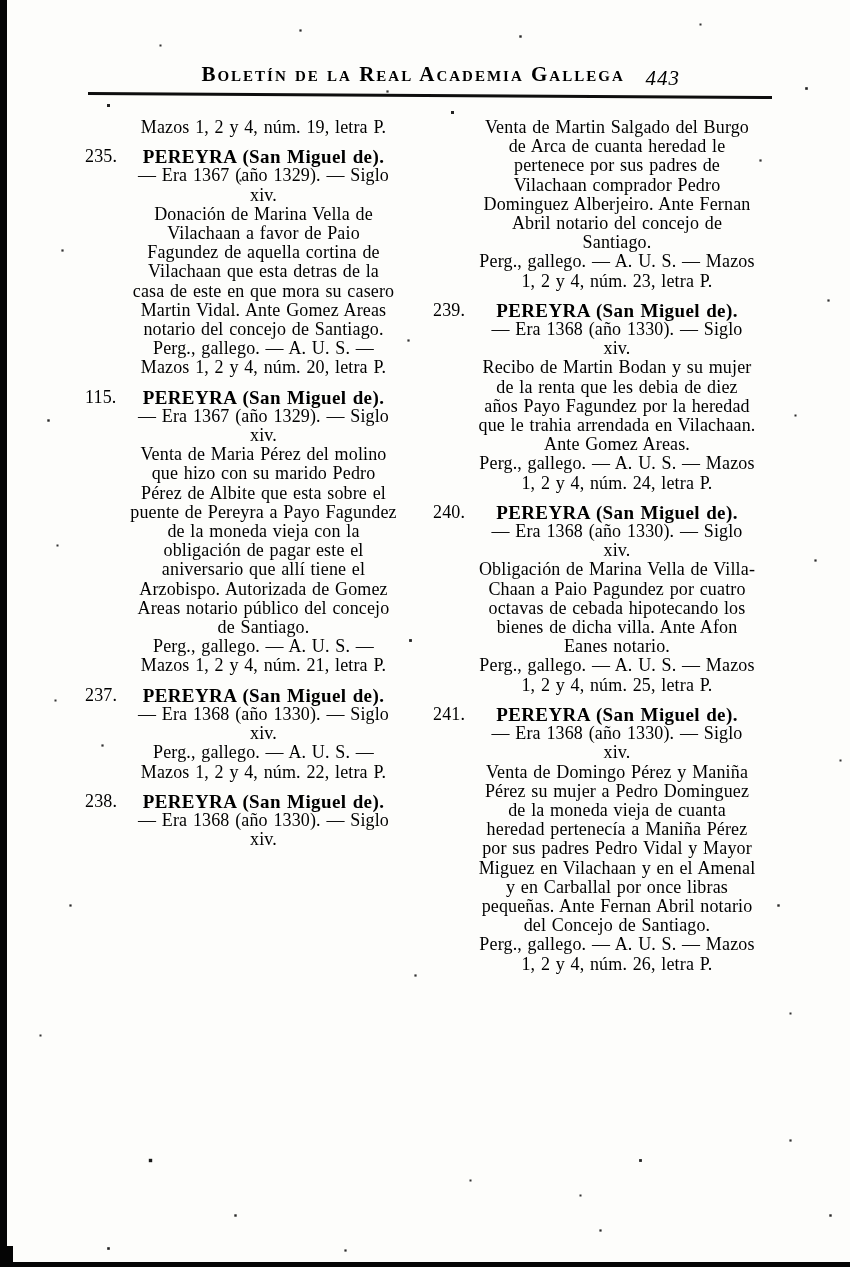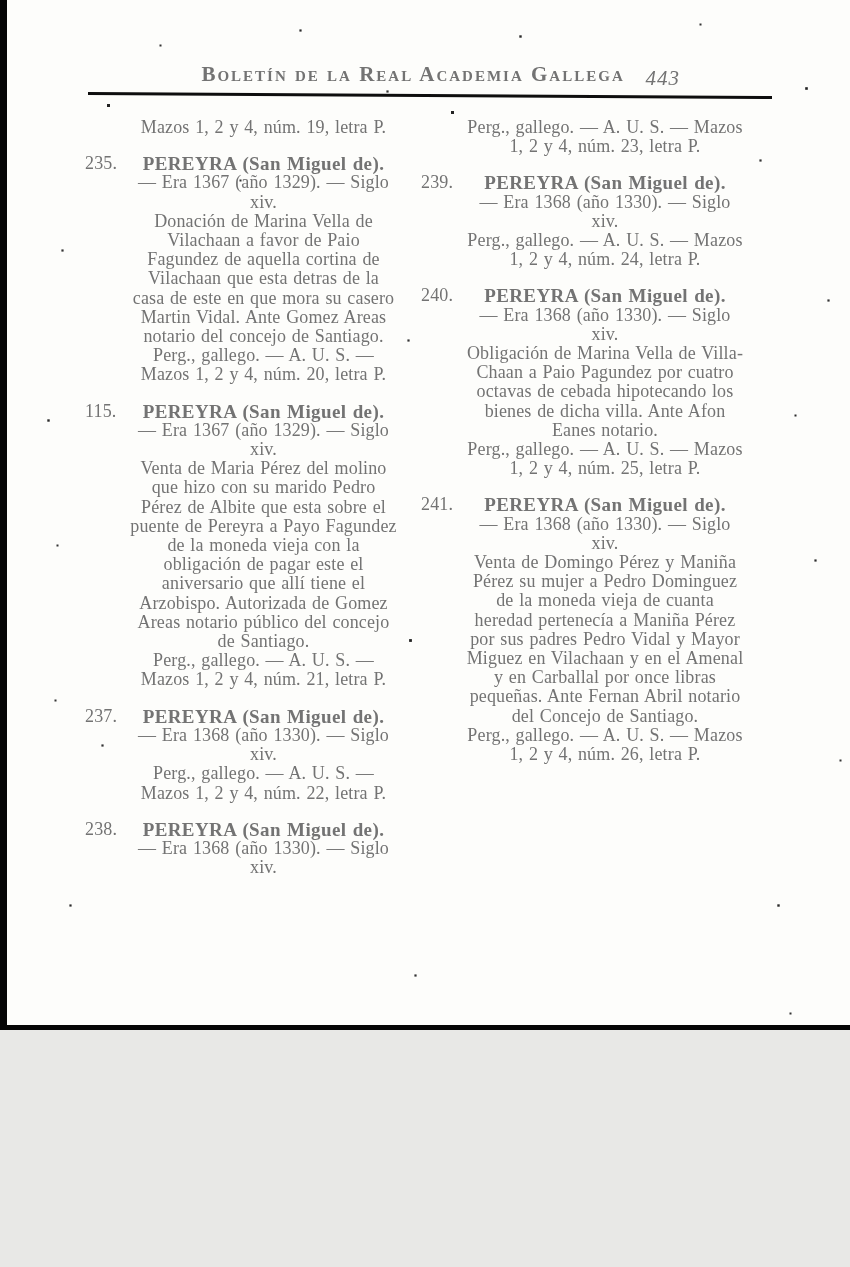--- a/index.html
+++ b/index.html
@@ -3,25 +3,25 @@
 <meta charset="utf-8">
 <style>
   html, body {
     margin: 0;
     padding: 0;
     background: #e8e8e6;
   }
   .page {
     position: relative;
     width: 850px;
-    height: 1030px;
+    height: 1267px;
     background: #fdfdfb;
     overflow: hidden;
     font-family: "Liberation Serif", "DejaVu Serif", serif;
-    color: #737373;
+    color: #000000;
   }
   
   .edge-left {
     position: absolute;
     left: 0; top: 0;
     width: 7px;
     height: 1252px;
     background: #050505;
   }
   .edge-left::after {
@@ -91,36 +91,36 @@
     width: 684px;
     height: 3px;
     background: #0e0e0e;
     transform: rotate(0.35deg);
   }
   .columns {
     position: absolute;
     top: 118px;
     left: 85px;
     display: flex;
-    gap: 24px;
+    gap: 36px;
   }
   .col {
     box-sizing: border-box;
     padding-left: 45px;
     font-size: 18px;
     line-height: 19.2px;
     letter-spacing: 0.15px;
     word-spacing: 1px;
     text-align: justify;
     hyphens: auto;
   }
   .col-left  { width: 312px; }
   .col-right { width: 323px; }
   .col p { margin: 0; text-align: center; }
-  .entry { position: relative; margin-top: 17px; }
+  .entry { position: relative; margin-top: 10px; }
   .entry-number {
     position: absolute;
     left: -45px;
     top: 0;
     width: 40px;
     text-align: left;
   }
   .entry-title {
     font-weight: 700;
     font-size: 19px;
@@ -173,26 +173,28 @@
       </div>
 
       <div class="entry">
         <span class="entry-number">238.</span>
         <p class="entry-title">PEREYRA (San Miguel de).</p>
         <p class="entry-era">— Era 1368 (año 1330). — Siglo xiv.</p>
       </div>
     </div>
 
     <div class="col col-right">
+      <p class="body-par">Venta de Martin Salgado del Burgo de Arca de cuanta heredad le pertenece por sus padres de Vilachaan comprador Pedro Dominguez Alberjeiro. Ante Fernan Abril notario del concejo de Santiago.</p>
       <p class="body-par">Perg., gallego. — A. U. S. — Mazos 1, 2 y 4, núm. 23, letra P.</p>
 
       <div class="entry">
         <span class="entry-number">239.</span>
         <p class="entry-title">PEREYRA (San Miguel de).</p>
         <p class="entry-era">— Era 1368 (año 1330). — Siglo xiv.</p>
+        <p class="body-par">Recibo de Martin Bodan y su mujer de la renta que les debia de diez años Payo Fagundez por la heredad que le trahia arrendada en Vilachaan. Ante Gomez Areas.</p>
         <p class="body-par">Perg., gallego. — A. U. S. — Mazos 1, 2 y 4, núm. 24, letra P.</p>
       </div>
 
       <div class="entry">
         <span class="entry-number">240.</span>
         <p class="entry-title">PEREYRA (San Miguel de).</p>
         <p class="entry-era">— Era 1368 (año 1330). — Siglo xiv.</p>
         <p class="body-par">Obligación de Marina Vella de Villa-Chaan a Paio Pagundez por cuatro octavas de cebada hipotecando los bienes de dicha villa. Ante Afon Eanes notario.</p>
         <p class="body-par">Perg., gallego. — A. U. S. — Mazos 1, 2 y 4, núm. 25, letra P.</p>
       </div>

